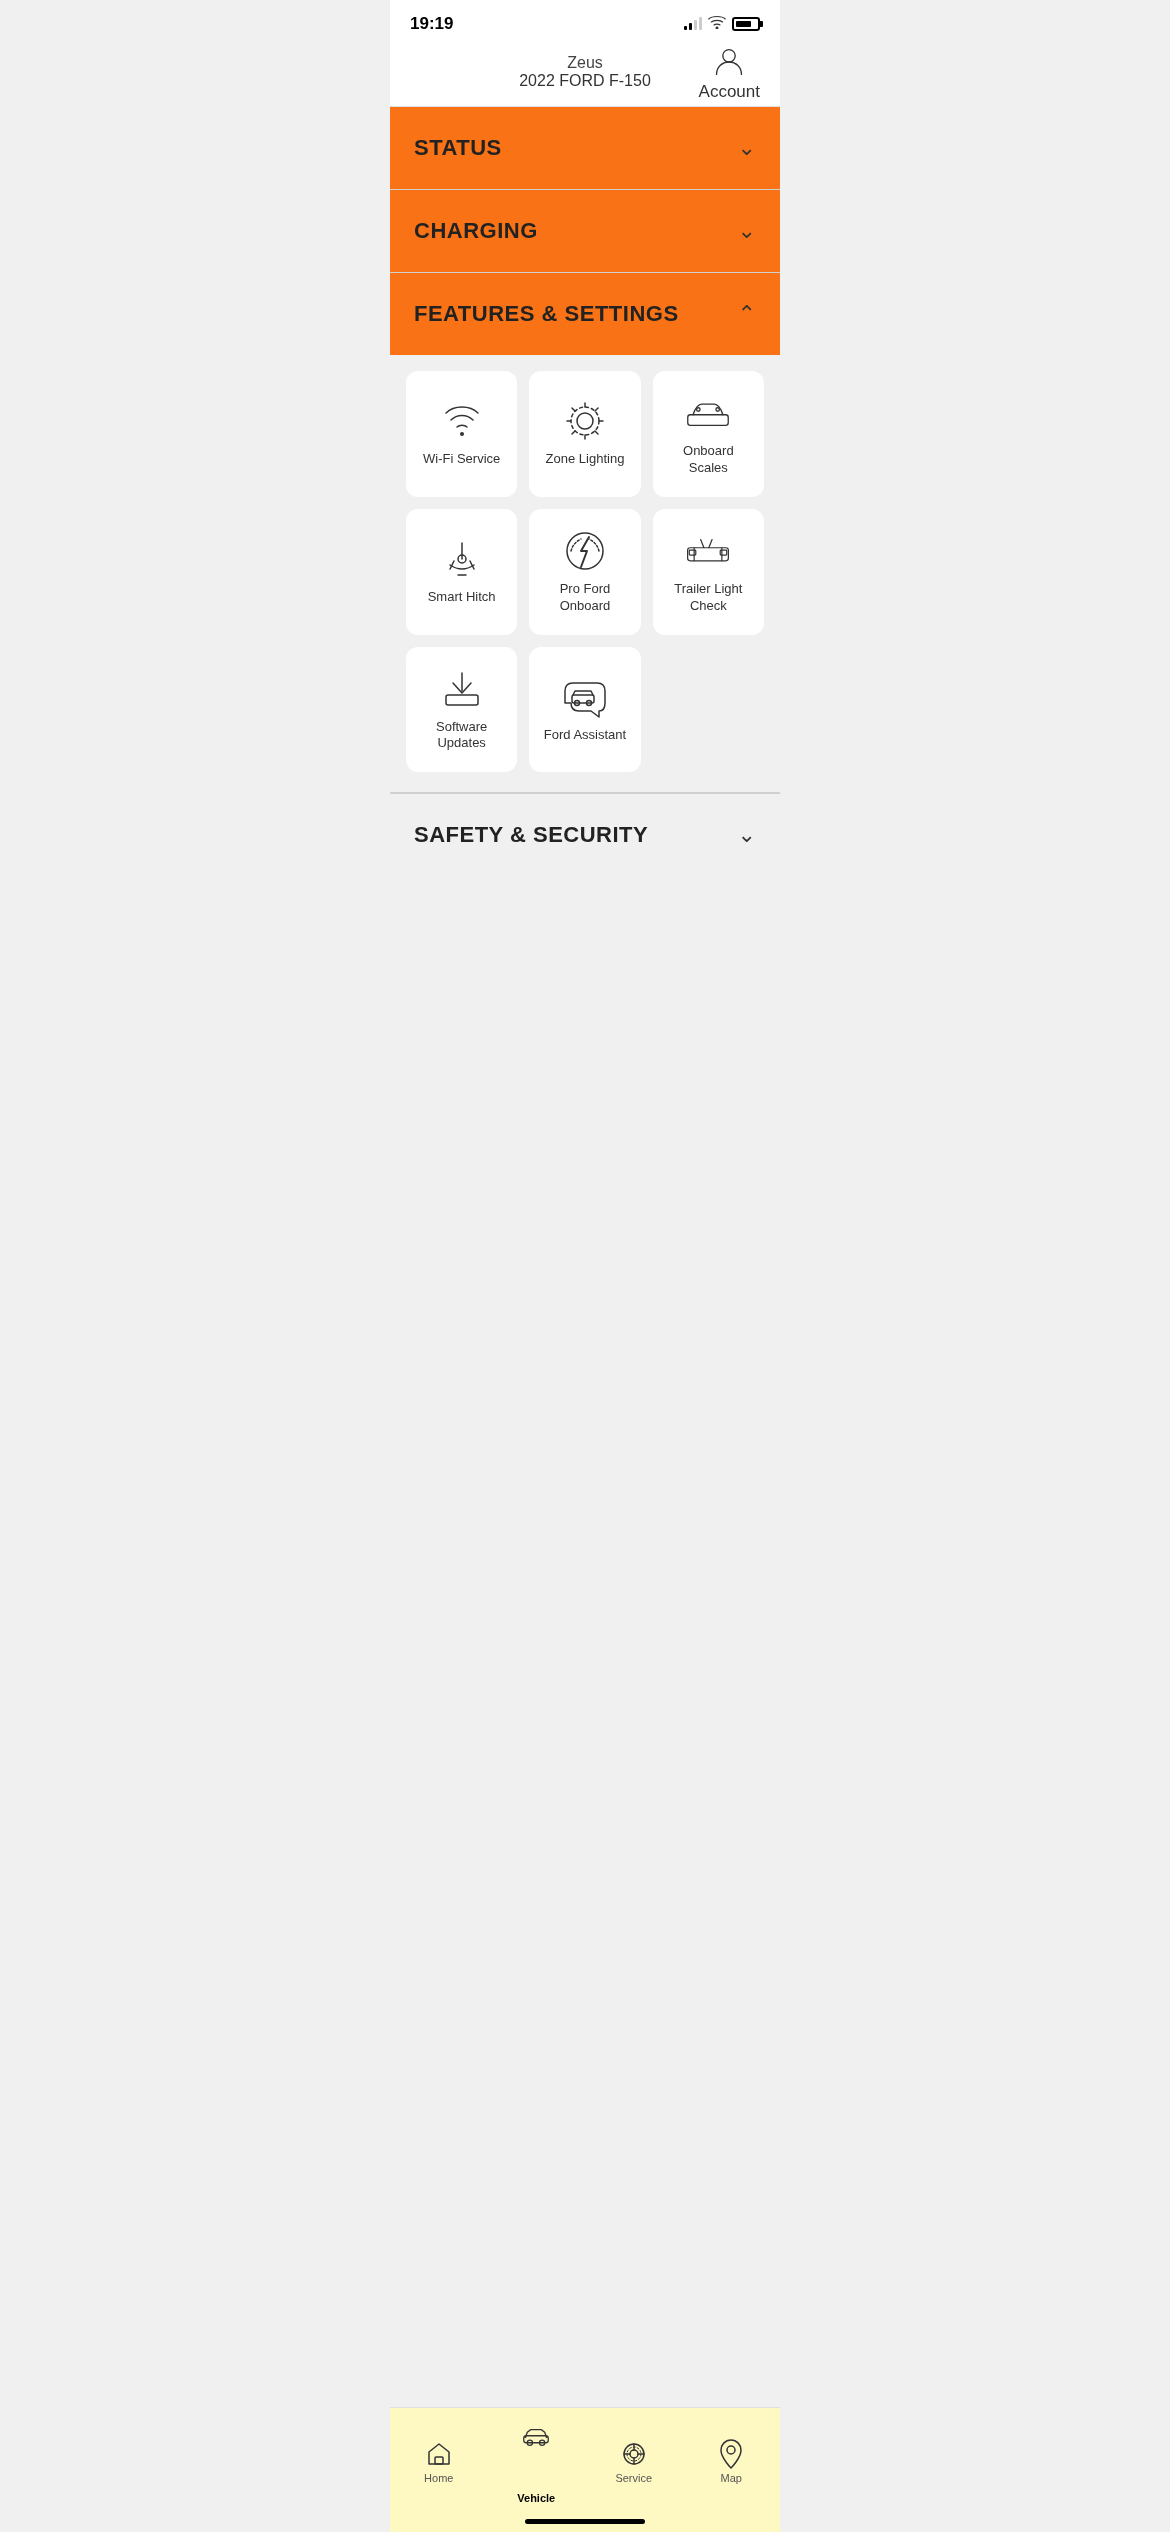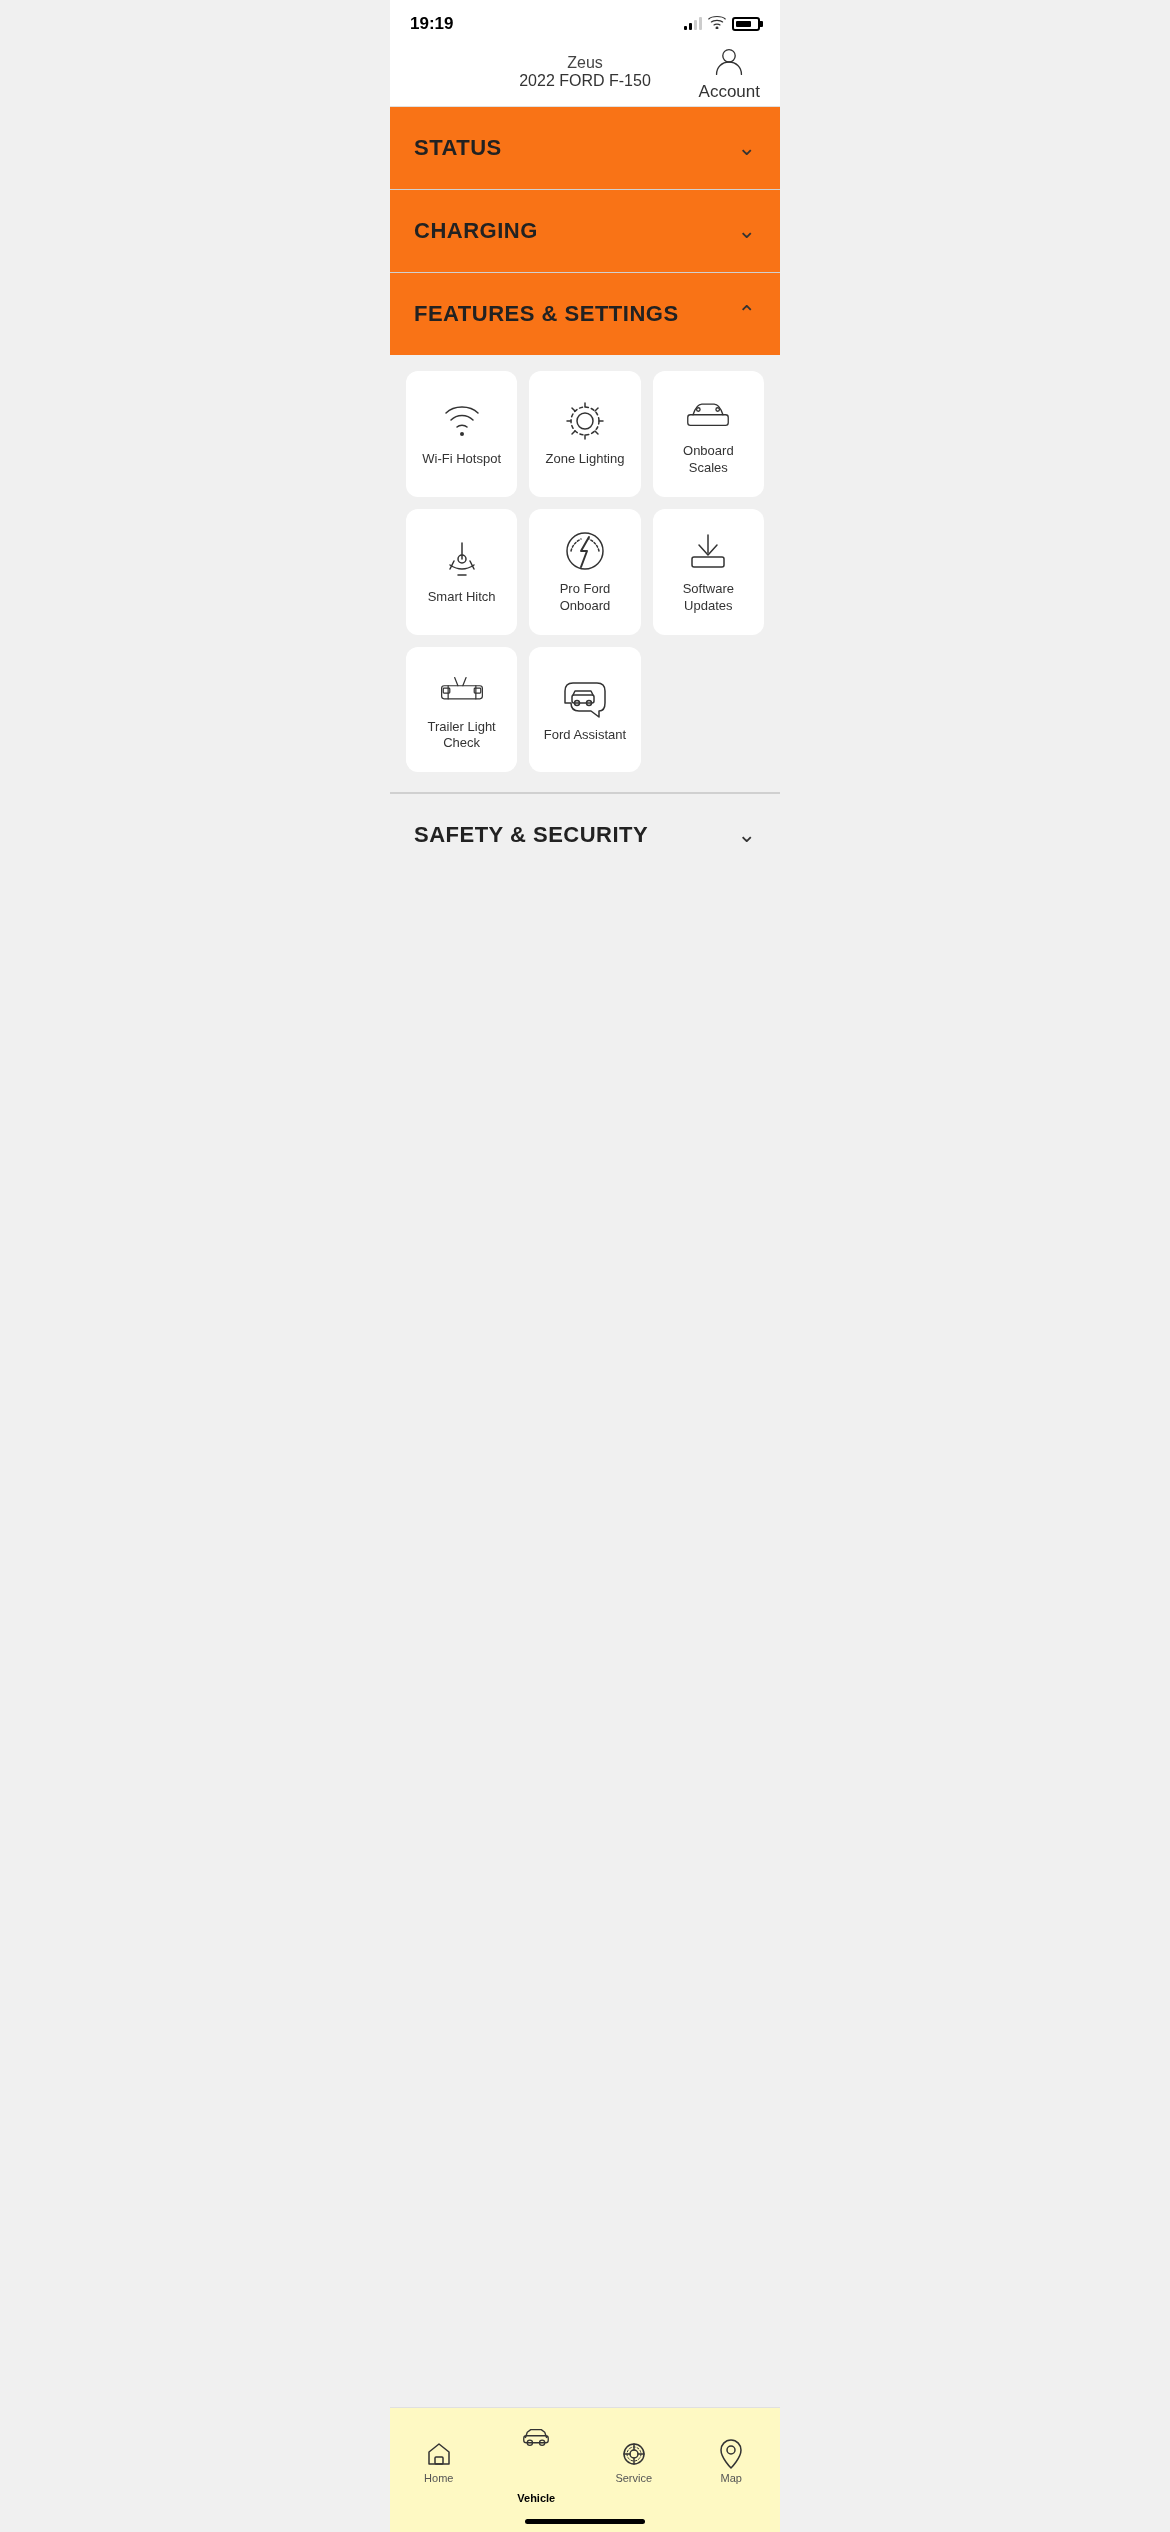--- a/index.html
+++ b/index.html
@@ -331,21 +331,21 @@
 
       <div class="feature-card">
         <div class="feature-icon">
           <svg viewBox="0 0 44 36" width="44" height="36">
             <path d="M6 10C14 2 30 2 38 10"></path>
             <path d="M11 17C17 11 27 11 33 17"></path>
             <path d="M17 24C19.5 21.5 24.5 21.5 27 24"></path>
             <circle cx="22" cy="31" r="2" fill="#333" stroke="none"></circle>
           </svg>
         </div>
-        <span class="feature-label">Wi-Fi Hotspot</span>
+        <span class="feature-label">Wi-Fi Service</span>
       </div>
 
       <div class="feature-card">
         <div class="feature-icon">
           <svg viewBox="0 0 44 44" width="44" height="44">
             <circle cx="22" cy="22" r="8"></circle>
             <line x1="22" y1="4" x2="22" y2="8"></line>
             <line x1="22" y1="36" x2="22" y2="40"></line>
             <line x1="4" y1="22" x2="8" y2="22"></line>
             <line x1="36" y1="22" x2="40" y2="22"></line>
@@ -392,42 +392,42 @@
             <path d="M26 8 L18 22 L24 22 L18 38" stroke-width="2"></path>
             <path d="M8 22 Q10 14 18 10" stroke-dasharray="2 2" stroke-width="1.5"></path>
             <path d="M36 22 Q34 14 26 10" stroke-dasharray="2 2" stroke-width="1.5"></path>
           </svg>
         </div>
         <span class="feature-label">Pro Ford Onboard</span>
       </div>
 
       <div class="feature-card">
         <div class="feature-icon">
-          <svg viewBox="0 0 44 44" width="44" height="44">
-            <rect x="6" y="28" width="32" height="10" rx="2"></rect>
-            <line x1="22" y1="6" x2="22" y2="24"></line>
-            <polyline points="13,16 22,26 31,16"></polyline>
-          </svg>
-        </div>
-        <span class="feature-label">Software Updates</span>
-      </div>
-
-      <div class="feature-card">
-        <div class="feature-icon">
           <svg viewBox="0 0 54 36" width="54" height="36">
             <rect x="2" y="14" width="50" height="16" rx="3"></rect>
             <line x1="10" y1="14" x2="10" y2="30"></line>
             <line x1="44" y1="14" x2="44" y2="30"></line>
             <rect x="4" y="17" width="8" height="6" rx="1"></rect>
             <rect x="42" y="17" width="8" height="6" rx="1"></rect>
             <line x1="18" y1="4" x2="22" y2="14"></line>
             <line x1="32" y1="4" x2="28" y2="14"></line>
           </svg>
         </div>
         <span class="feature-label">Trailer Light Check</span>
+      </div>
+
+      <div class="feature-card">
+        <div class="feature-icon">
+          <svg viewBox="0 0 44 44" width="44" height="44">
+            <rect x="6" y="28" width="32" height="10" rx="2"></rect>
+            <line x1="22" y1="6" x2="22" y2="24"></line>
+            <polyline points="13,16 22,26 31,16"></polyline>
+          </svg>
+        </div>
+        <span class="feature-label">Software Updates</span>
       </div>
 
       <div class="feature-card">
         <div class="feature-icon">
           <svg viewBox="0 0 44 44" width="44" height="44">
             <path d="M8 28 Q8 36 16 36 L28 36 L36 42 L36 36 Q42 36 42 28 L42 16 Q42 8 34 8 L10 8 Q2 8 2 16 L2 28 Z" stroke-width="1.5"></path>
             <rect x="12" y="30" width="10" height="7" rx="1" stroke="none" fill="none"></rect>
 
             <path d="M10 20 L12 16 L28 16 L30 20" stroke-width="1.5"></path>
             <rect x="9" y="20" width="22" height="8" rx="2" stroke-width="1.5"></rect>

